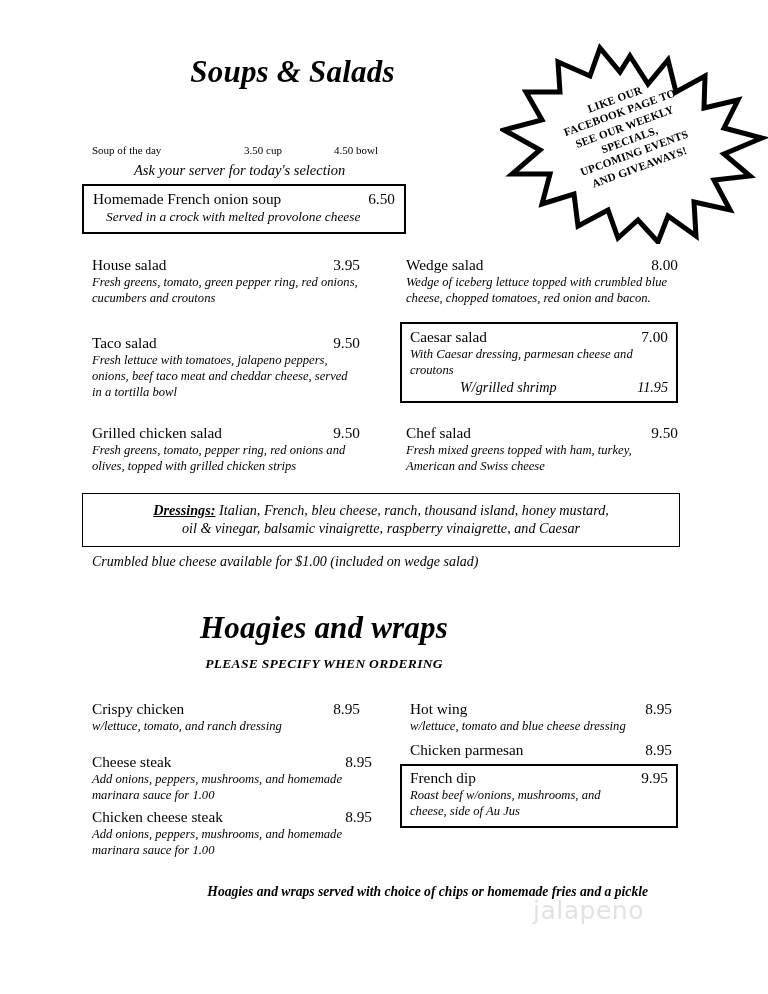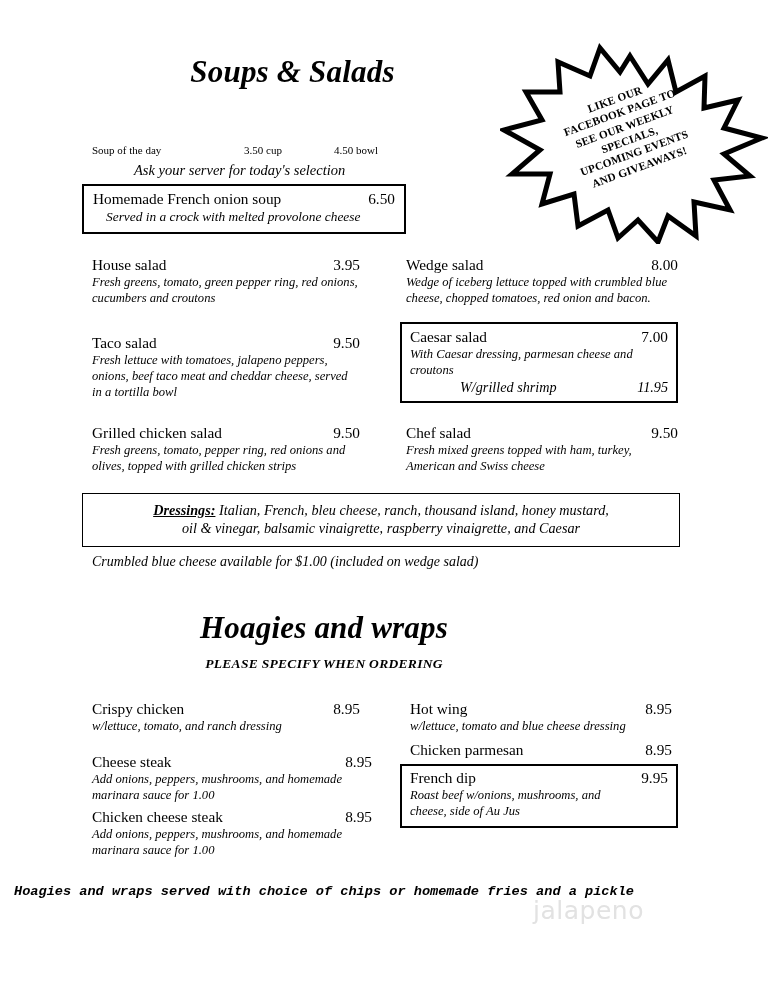--- a/index.html
+++ b/index.html
@@ -175,25 +175,24 @@
     top: 764px;
     width: 278px;
     padding: 3px 8px 6px 8px;
   }
 
   
   #footer-note {
     position: absolute;
     left: 0; right: 0;
     top: 884px;
-    text-align: center;
+    text-align: right;
     font-weight: bold;
     font-style: italic;
     font-size: 13.6px;
-    font-family: Liberation Mono, monospace;
   }
 
   
   #watermark {
     position: absolute;
     left: 533px;
     top: 896px;
     font-family: "DejaVu Sans", "Liberation Sans", sans-serif;
     font-size: 25px;
     letter-spacing: 0.5px;

